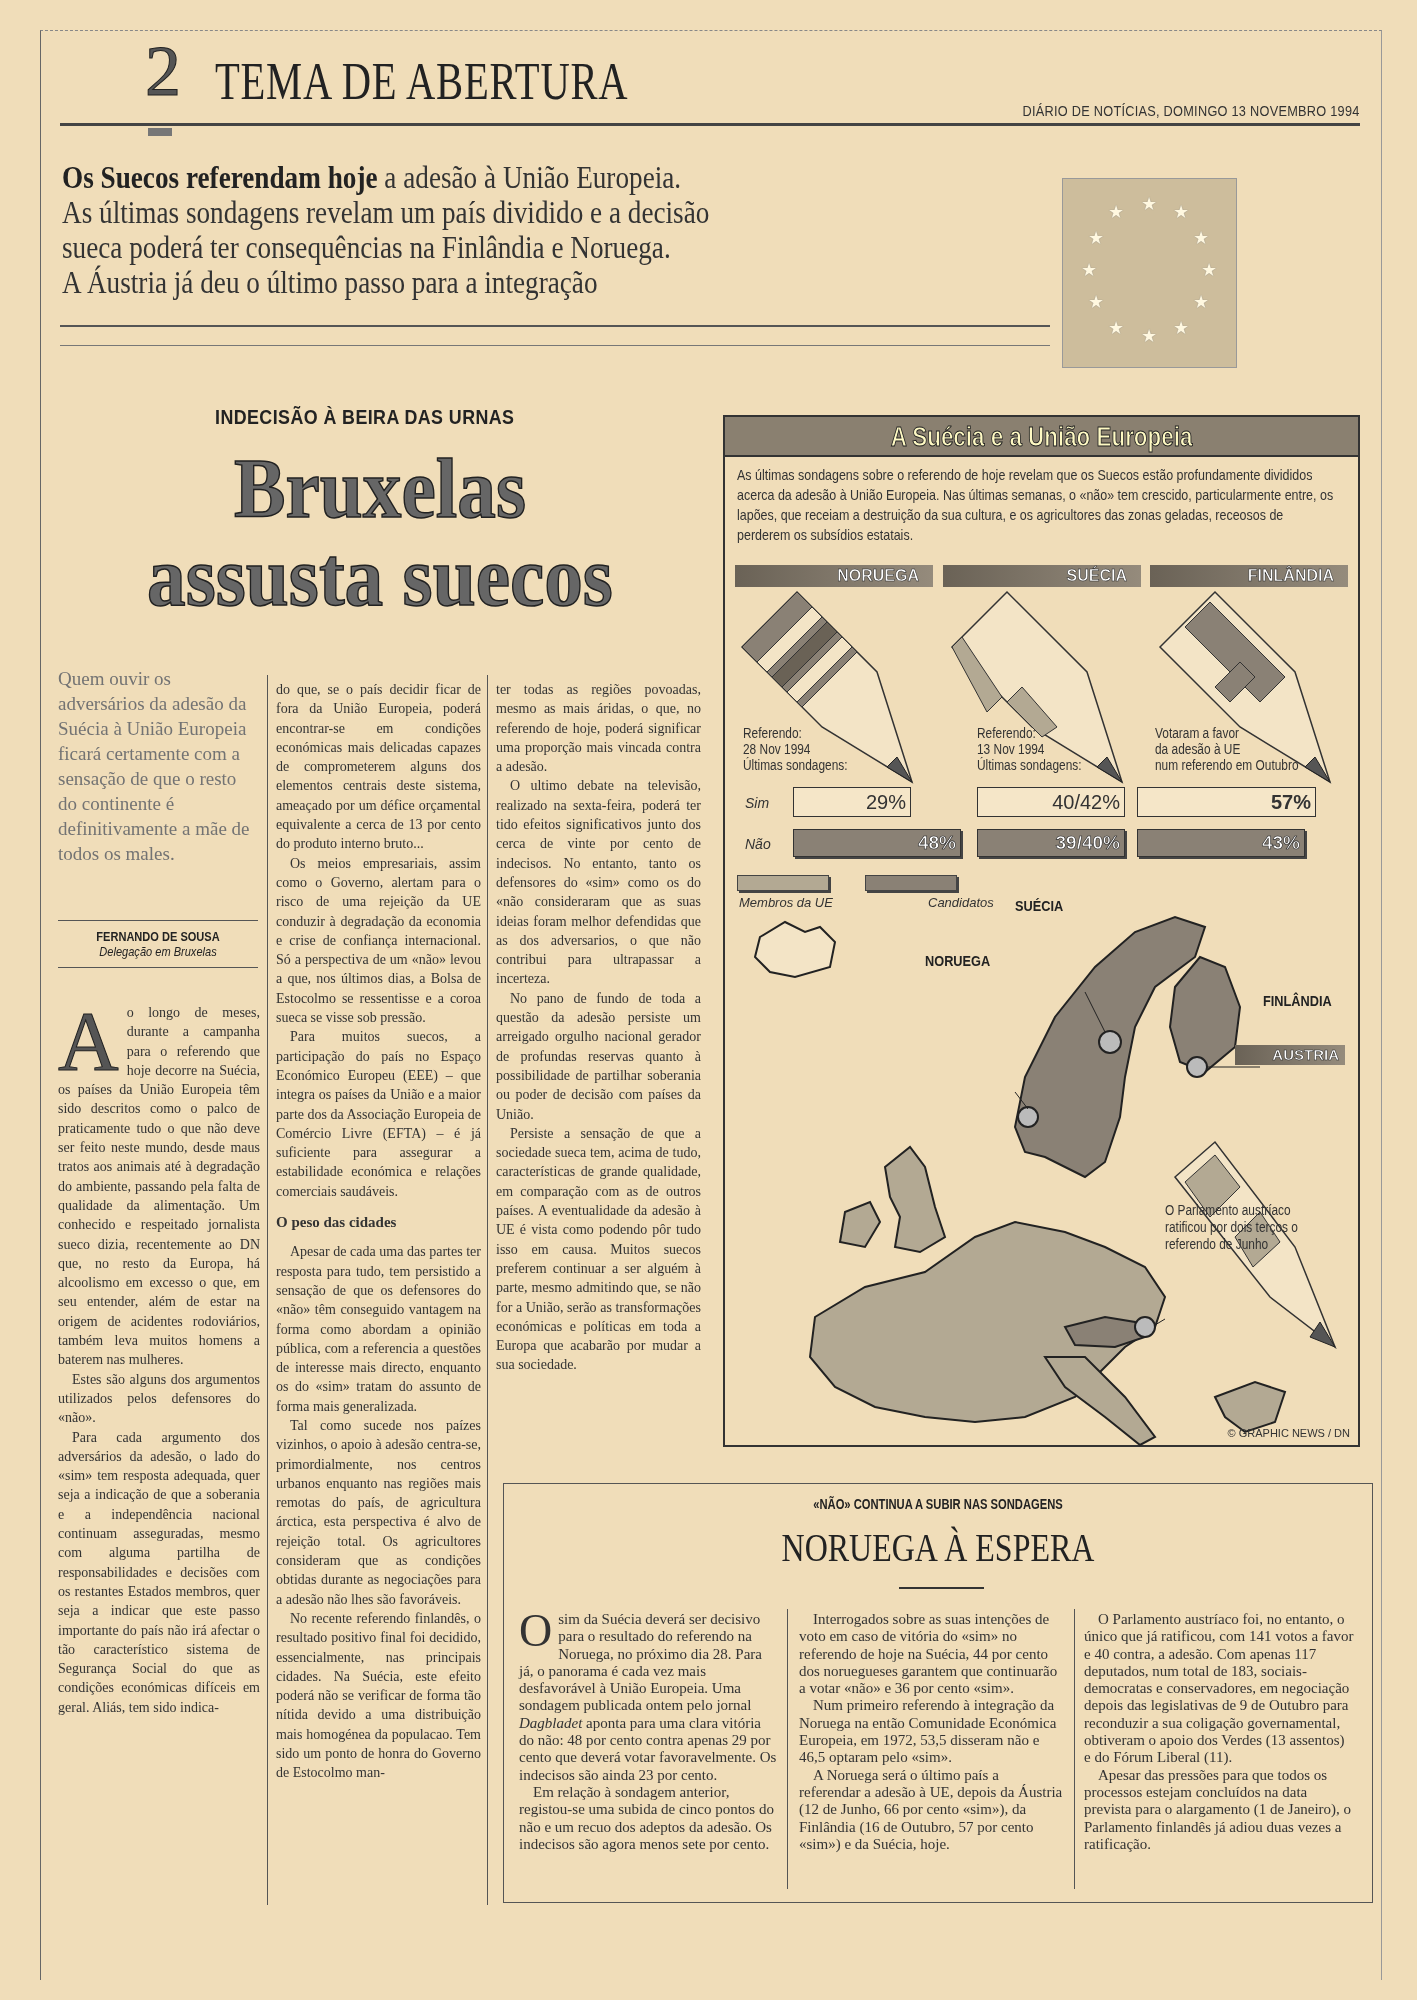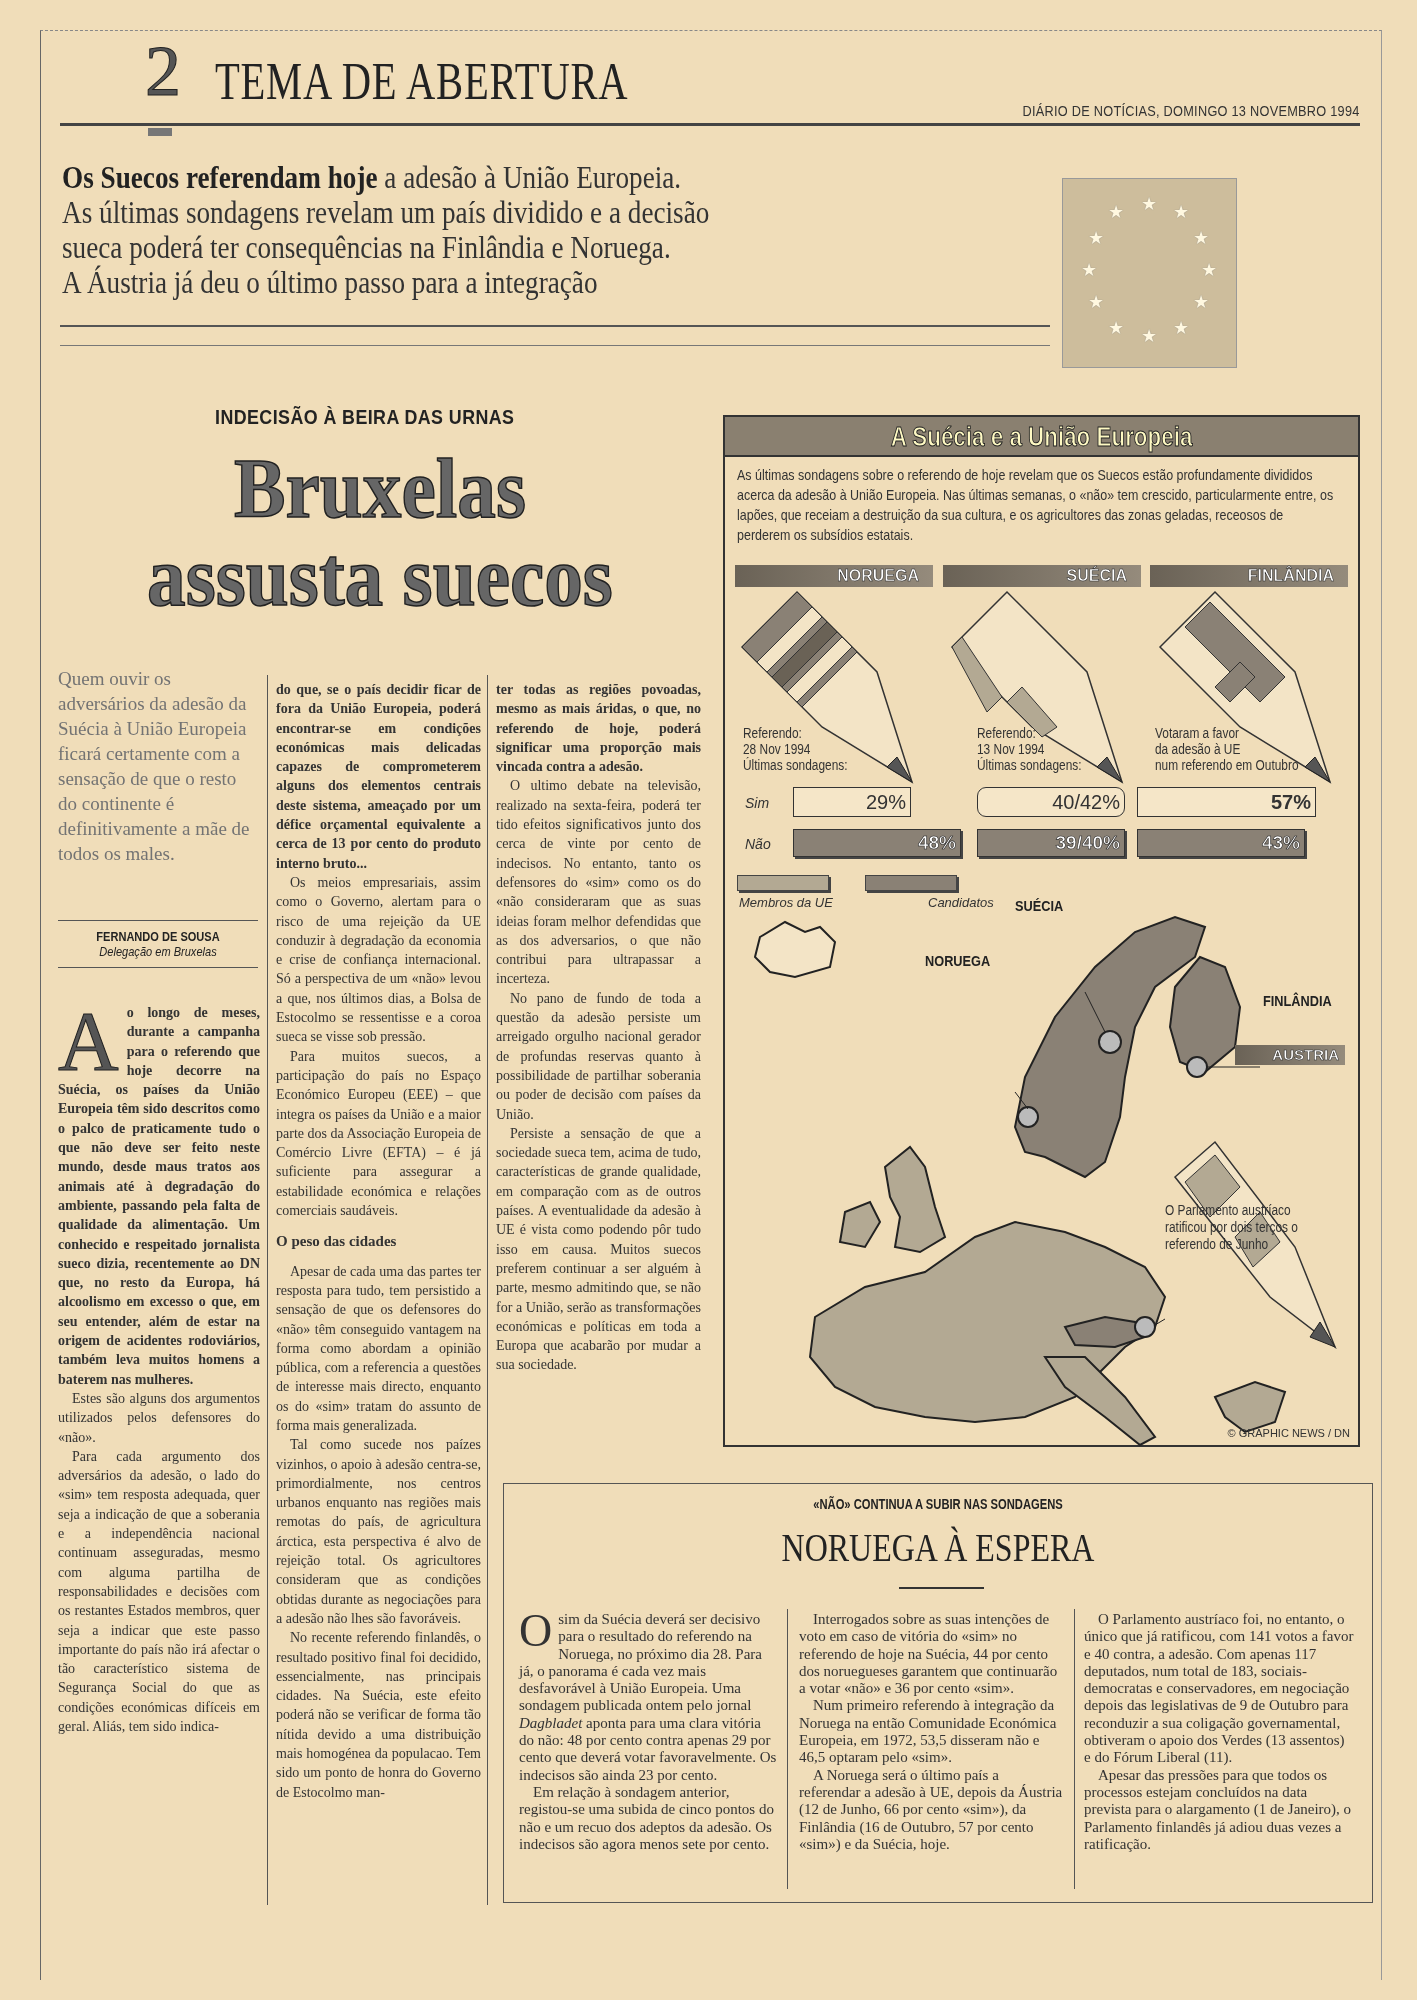--- a/index.html
+++ b/index.html
@@ -25,21 +25,21 @@
 
   
   .kicker { position: absolute; left: 215px; top: 405px; font-family: "Liberation Sans", sans-serif; font-weight: bold; font-size: 21px; transform: scaleX(0.85); transform-origin: left; letter-spacing: 0.5px; }
   .headline { position: absolute; left: 90px; top: 445px; width: 580px; text-align: center; font-size: 84px; line-height: 88px; color: #666; -webkit-text-stroke: 1.5px #222; font-weight: bold; transform: scaleX(0.92); }
   .deck { position: absolute; left: 58px; top: 666px; width: 200px; font-size: 19px; line-height: 25px; color: #737373; }
   .byline { position: absolute; left: 58px; top: 920px; width: 200px; text-align: center; border-top: 1px solid #555; border-bottom: 1px solid #555; padding: 8px 0; }
   .byline .n { font-family: "Liberation Sans", sans-serif; font-size: 13px; font-weight: bold; transform: scaleX(0.85); display: block; }
   .byline .r { font-family: "Liberation Sans", sans-serif; font-size: 13px; font-style: italic; transform: scaleX(0.85); display: block; }
   .col { position: absolute; font-size: 14px; line-height: 19.3px; text-align: justify; color: #333; }
   .col p { text-indent: 14px; }
-  .col p.noind { text-indent: 0; font-weight: bold; }
+  .col p.noind { text-indent: 0; }
   .col h4 { font-size: 15px; font-weight: bold; margin: 12px 0 10px; }
   .drop { float: left; font-size: 84px; line-height: 74px; margin: 2px 8px 0 0; color: #555; -webkit-text-stroke: 1px #222; }
   .colrule { position: absolute; width: 1px; background: #555; }
 
   
   .info { position: absolute; left: 723px; top: 415px; width: 637px; height: 1032px; border: 2px solid #333; }
   .info-title { height: 40px; background: #8a8070; border-bottom: 2px solid #333; text-align: center; font-family: "Liberation Sans", sans-serif; font-weight: bold; font-size: 28px; color: #fef9c3; -webkit-text-stroke: 1px #222; line-height: 40px; transform: scaleX(1); }
   .info-title .t { display: inline-block; transform: scaleX(0.8); }
   .info-intro { padding: 8px 12px 0 14px; font-family: "Liberation Sans", sans-serif; font-size: 14.5px; line-height: 20px; color: #333; transform: scaleX(0.86); transform-origin: left; width: 720px; }
   .ctab { position: absolute; top: 148px; width: 198px; height: 22px; background: linear-gradient(90deg,#6a6256,#958b7c); font-family: "Liberation Sans", sans-serif; font-weight: bold; color: #fff; font-size: 16px; text-align: right; padding-right: 14px; line-height: 22px; -webkit-text-stroke: 0.5px #222; }
@@ -181,21 +181,21 @@
   <div class="cinfo" style="left:430px;">
     <div>Votaram a favor</div>
     <div>da adesão à UE</div>
     <div>num referendo em Outubro</div>
   </div>
 
   <div class="rowlbl" style="left:20px;top:378px;text-align:right;">Sim</div>
   <div class="rowlbl" style="left:20px;top:419px;">Não</div>
 
   <div class="simbox" style="left:68px;width:118px;">29%</div>
-  <div class="simbox" style="left:252px;width:148px;border-radius:9px;">40/42%</div>
+  <div class="simbox" style="left:252px;width:148px;">40/42%</div>
   <div class="simbox" style="left:412px;width:179px;font-weight:bold;">57%</div>
 
   <div class="naobox" style="left:68px;width:168px;">48%</div>
   <div class="naobox" style="left:252px;width:148px;">39/40%</div>
   <div class="naobox" style="left:412px;width:168px;">43%</div>
 
   <div class="legend-sw" style="left:12px;background:#b3a993;"></div>
   <div class="legend-lbl" style="left:14px;">Membros da UE</div>
   <div class="legend-sw" style="left:140px;background:#8a8175;"></div>
   <div class="legend-lbl" style="left:168px;margin-left:35px;">Candidatos</div>

